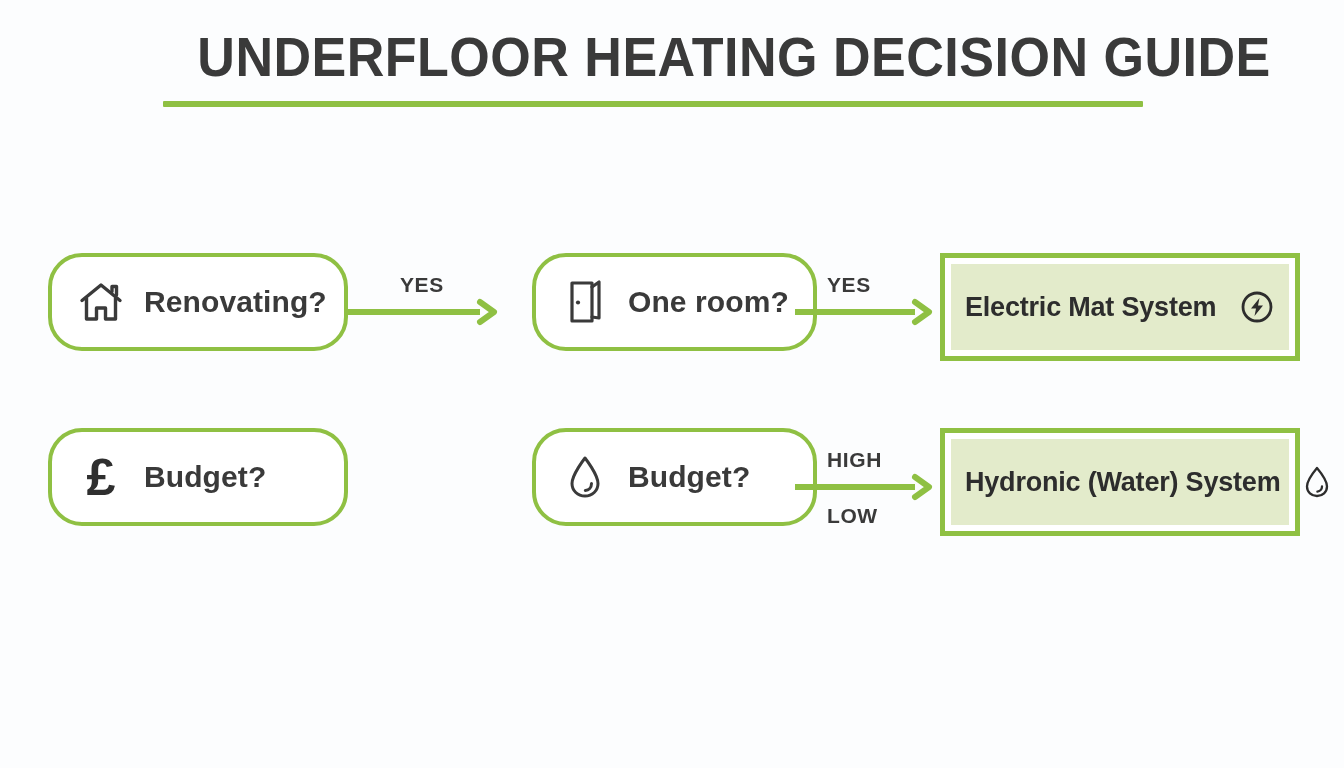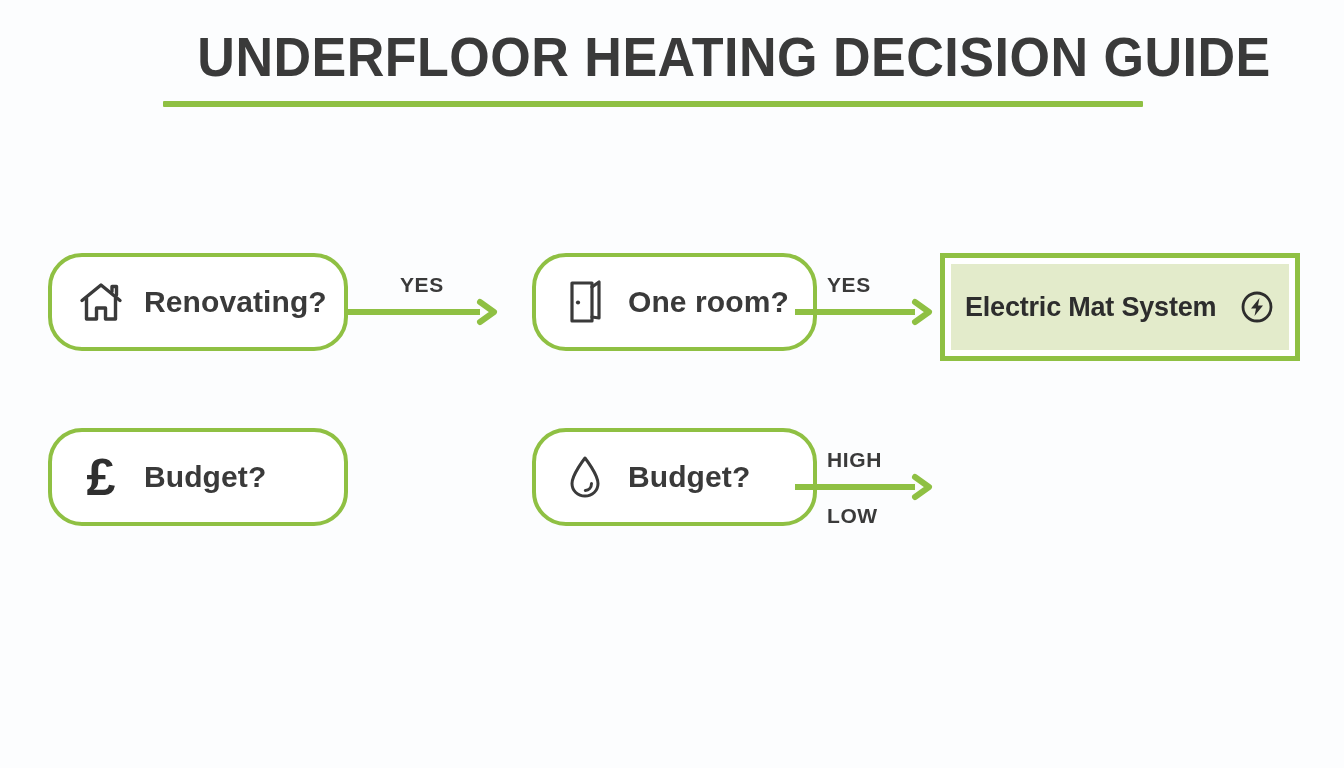--- a/index.html
+++ b/index.html
@@ -282,16 +282,27 @@
       <div class="conn-line"></div>
       <div class="conn-head">
         <svg width="26" height="28" viewBox="0 0 26 28" fill="none" stroke="#8fc043" stroke-width="6" stroke-linecap="round" stroke-linejoin="round">
           <path d="M4 4 L18 14 L4 24"></path>
         </svg>
       </div>
       <span class="conn-label lbl-above">HIGH</span>
       <span class="conn-label lbl-below">LOW</span>
     </div>
 
+    <div class="result">
+      <div class="result-inner">
+        <span class="result-label">Hydronic (Water) System</span>
+        <span class="result-icon">
+          <svg width="26" height="34" viewBox="0 0 26 34" fill="none" stroke="#2d2d2d" stroke-width="2.3" stroke-linejoin="round" stroke-linecap="round">
+            <path d="M13 3 C13 3 3 15 3 21.5 C3 27 7.5 31 13 31 C18.5 31 23 27 23 21.5 C23 15 13 3 13 3 Z"></path>
+            <path d="M18 21.5 C18 24.4 15.9 26.4 13.4 26.6"></path>
+          </svg>
+        </span>
+      </div>
+    </div>
 
   </div>
 
 </div>
 
 </body></html>

